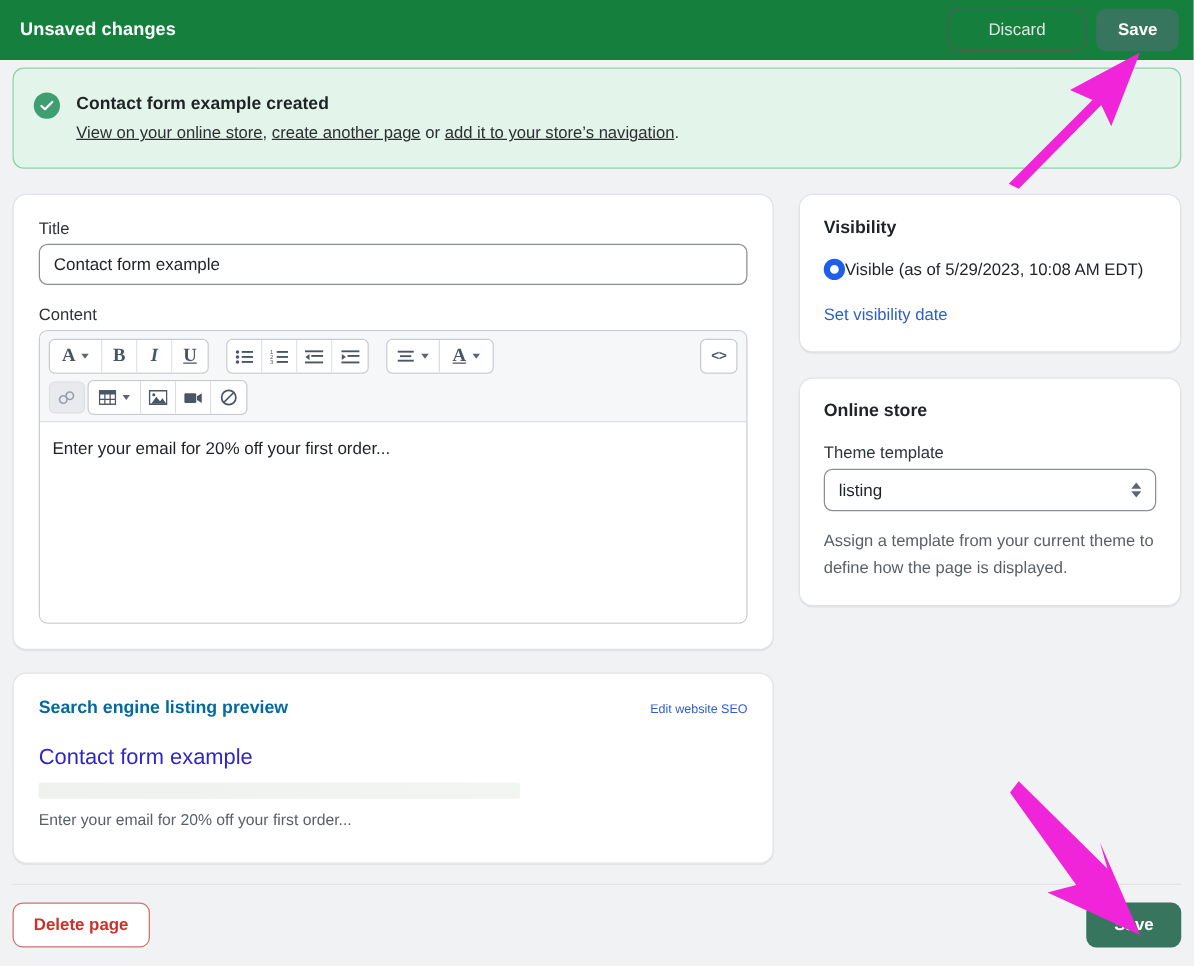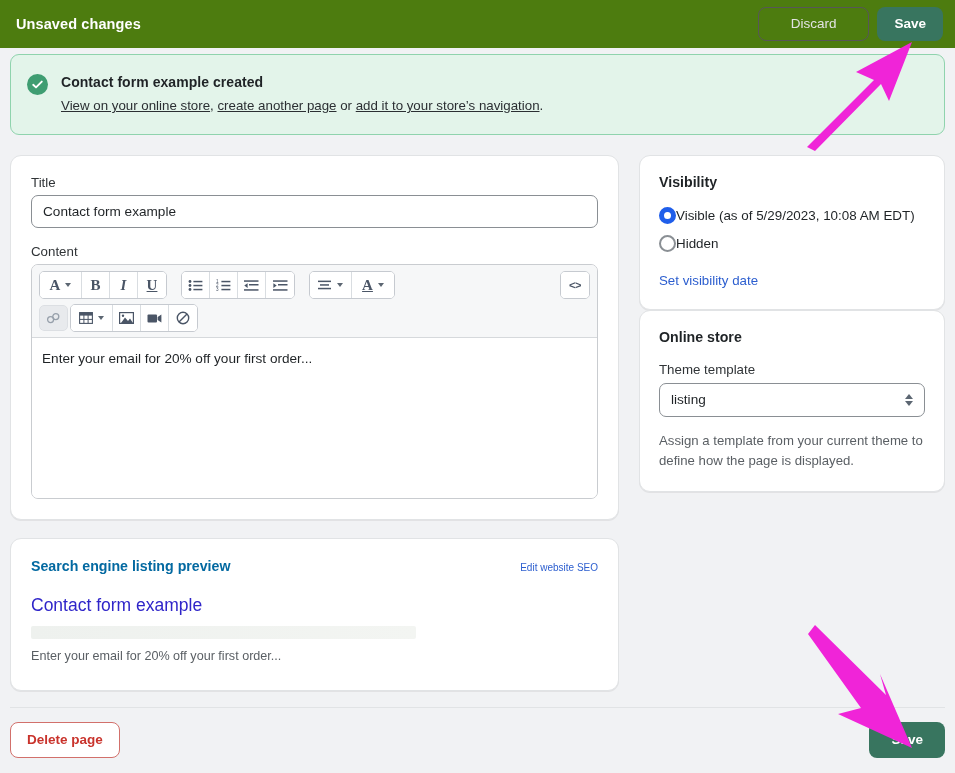--- a/index.html
+++ b/index.html
@@ -7,21 +7,21 @@
     width: 955px; height: 773px;
     font-family: "Liberation Sans", sans-serif;
     background: #f1f2f4;
     overflow: hidden;
   }
   .page { position: relative; width: 955px; height: 773px; }
 
   
   .topbar {
     position: absolute; top: 0; left: 0; width: 955px; height: 48px;
-    background: #4d7c0f; display: flex; align-items: center;
+    background: #15803d; display: flex; align-items: center;
     padding: 0 12px;
   }
   .topbar-title {
     color: #ffffff; font-size: 14.5px; font-weight: 600;
     letter-spacing: .1px; margin-left: 4px;
   }
   .topbar-actions { margin-left: auto; display: flex; gap: 8px; align-items: center; }
   .btn-discard {
     background: transparent; color: #e3e3e3;
     border: 1px solid #575757; border-radius: 8px;
@@ -143,21 +143,21 @@
     border: 2px solid #8a8f94; background: #fff; flex: 0 0 17px;
     margin-top: 1px; position: relative; cursor: pointer;
   }
   .radio.checked { border: 5px solid #1f5eea; }
   .radio-label { font-size: 13.4px; color: #1f2326; line-height: 1.45; }
   .link-blue {
     display: inline-block; margin-top: 19px; font-size: 13.3px;
     color: #2c5ecf; cursor: pointer;
   }
 
-  .card-store { }
+  .card-store { margin-top: 20px; }
   .sub-label { font-size: 13.3px; color: #303437; margin-top: 17px; display: block; }
   .select-box {
     margin-top: 6px; width: 100%; height: 34px;
     border: 1px solid #8a8f94; border-radius: 7px; background: #fff;
     display: flex; align-items: center; padding: 0 11px;
     font-size: 13.6px; color: #1f2326; cursor: pointer;
   }
   .select-arrows { margin-left: auto; display: flex; flex-direction: column; gap: 2px; }
   .arrow-up {
     width: 0; height: 0; border-left: 4px solid transparent;
@@ -370,24 +370,20 @@
     <div class="col-right">
 
       <div class="card card-pad">
         <div class="card-title">Visibility</div>
 
         <div class="radio-row">
           <span class="radio checked"></span>
           <span class="radio-label">Visible (as of 5/29/2023, 10:08 AM EDT)</span>
         </div>
 
-        <div class="radio-row second">
-          <span class="radio"></span>
-          <span class="radio-label">Hidden</span>
-        </div>
 
         <a class="link-blue">Set visibility date</a>
       </div>
 
       <div class="card card-pad card-store">
         <div class="card-title">Online store</div>
         <label class="sub-label">Theme template</label>
         <div class="select-box">
           <span>listing</span>
           <span class="select-arrows">

